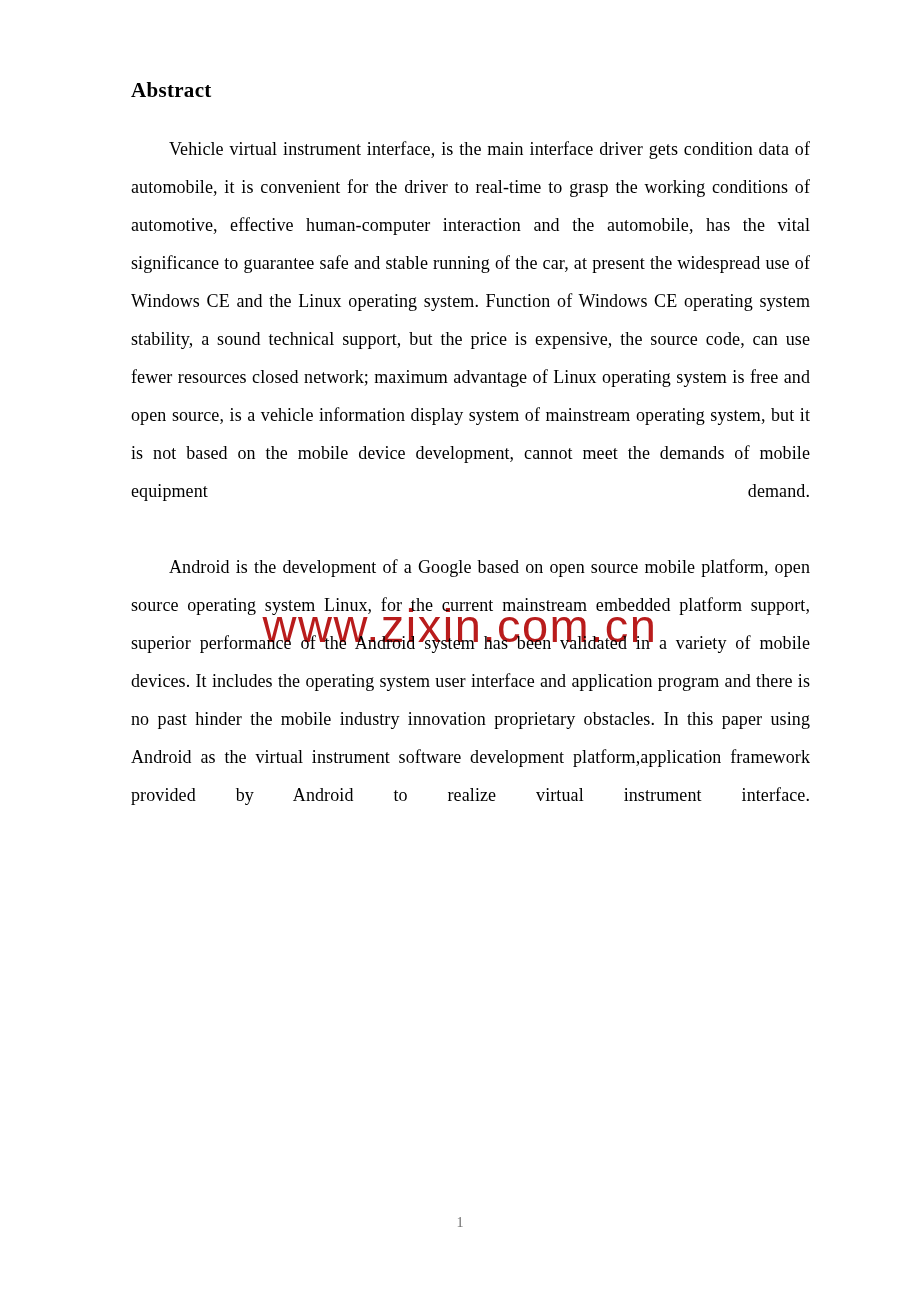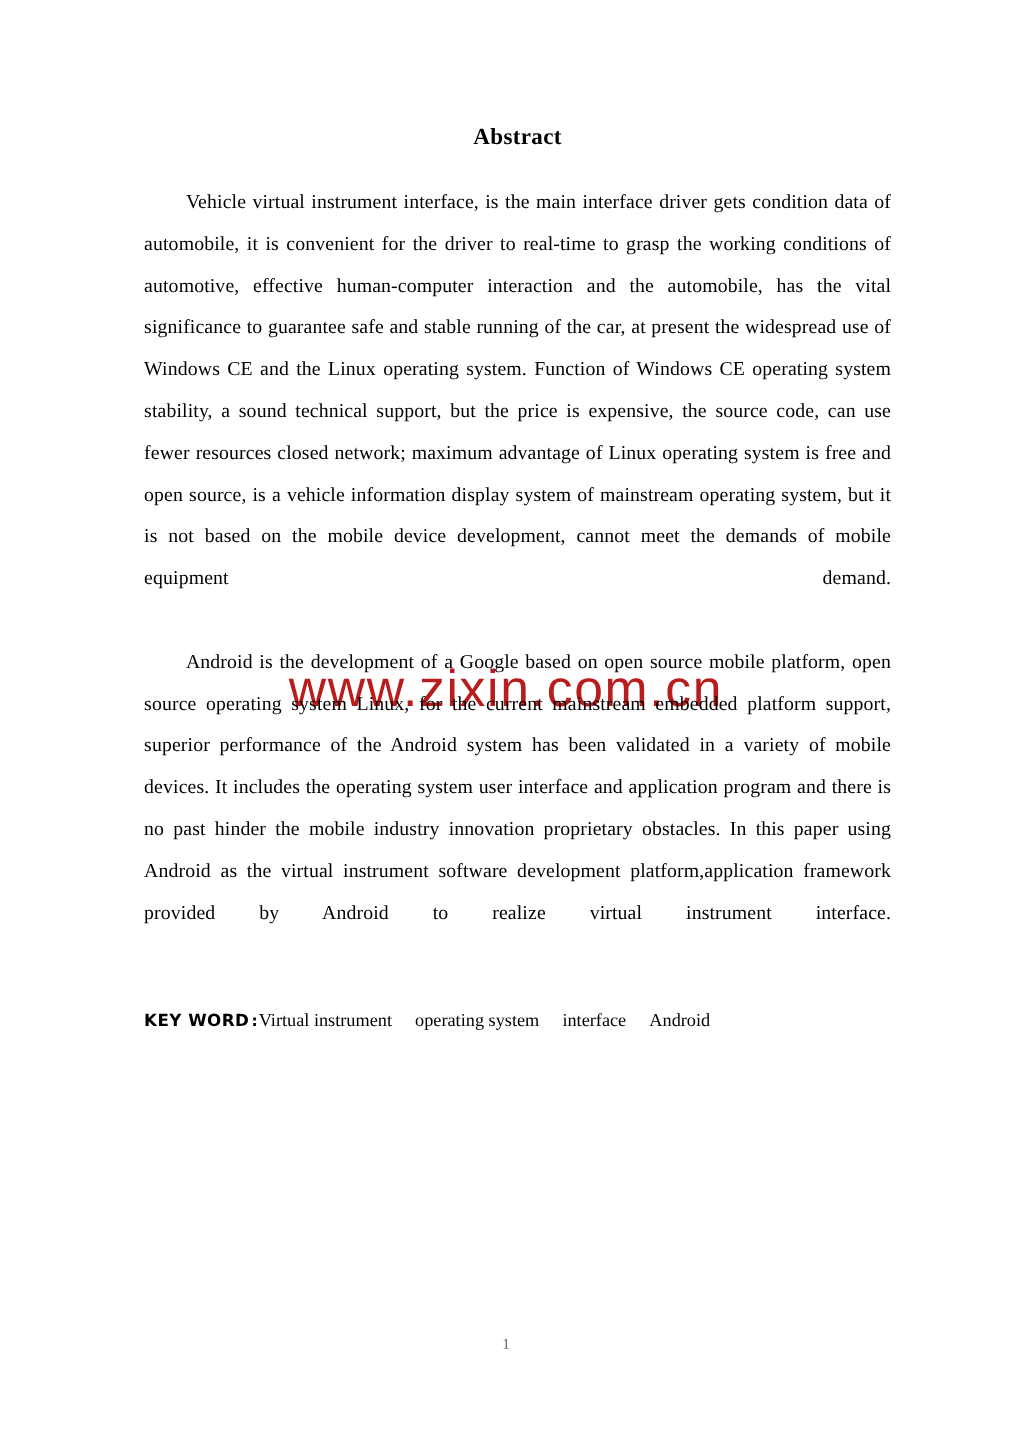--- a/index.html
+++ b/index.html
@@ -47,23 +47,22 @@
     left: 131px;
     top: 0;
     width: 679px;
     z-index: 2;
   }
 
   .doc-title {
     font-family: "Liberation Serif", "DejaVu Serif", serif;
     font-weight: bold;
     font-size: 21px;
-    text-align: center;
     margin: 0;
-    padding-top: 110px;
+    padding-top: 76px;
     line-height: 28px;
     letter-spacing: 0.3px;
   }
 
   .abstract-body {
     margin-top: 26px;
   }
 
   .para {
     margin: 0;
@@ -142,21 +141,18 @@
 
   <div class="content">
 
     <h1 class="doc-title">Abstract</h1>
 
     <div class="abstract-body">
       <p class="para">Vehicle virtual instrument interface, is the main interface driver gets condition data of automobile, it is convenient for the driver to real-time to grasp the working conditions of automotive, effective human-computer interaction and the automobile, has the vital significance to guarantee safe and stable running of the car, at present the widespread use of Windows CE and the Linux operating system. Function of Windows CE operating system stability, a sound technical support, but the price is expensive, the source code, can use fewer resources closed network; maximum advantage of Linux operating system is free and open source, is a vehicle information display system of mainstream operating system, but it is not based on the mobile device development, cannot meet the demands of mobile equipment demand.</p>
       <p class="para">Android is the development of a Google based on open source mobile platform, open source operating system Linux, for the current mainstream embedded platform support, superior performance of the Android system has been validated in a variety of mobile devices. It includes the operating system user interface and application program and there is no past hinder the mobile industry innovation proprietary obstacles. In this paper using Android as the virtual instrument software development platform,application framework provided by Android to realize virtual instrument interface.</p>
     </div>
 
-    <p class="keyword-line">
-      <span class="kw-label">KEY WORD</span><span class="kw-colon">:</span><span class="kw-items"><span>Virtual instrument</span><span class="kw-gap"></span><span>operating system</span><span class="kw-gap"></span><span>interface</span><span class="kw-gap"></span><span>Android</span></span>
-    </p>
 
   </div>
 
   <div class="page-number">1</div>
 
 </div>
 
 </body></html>

